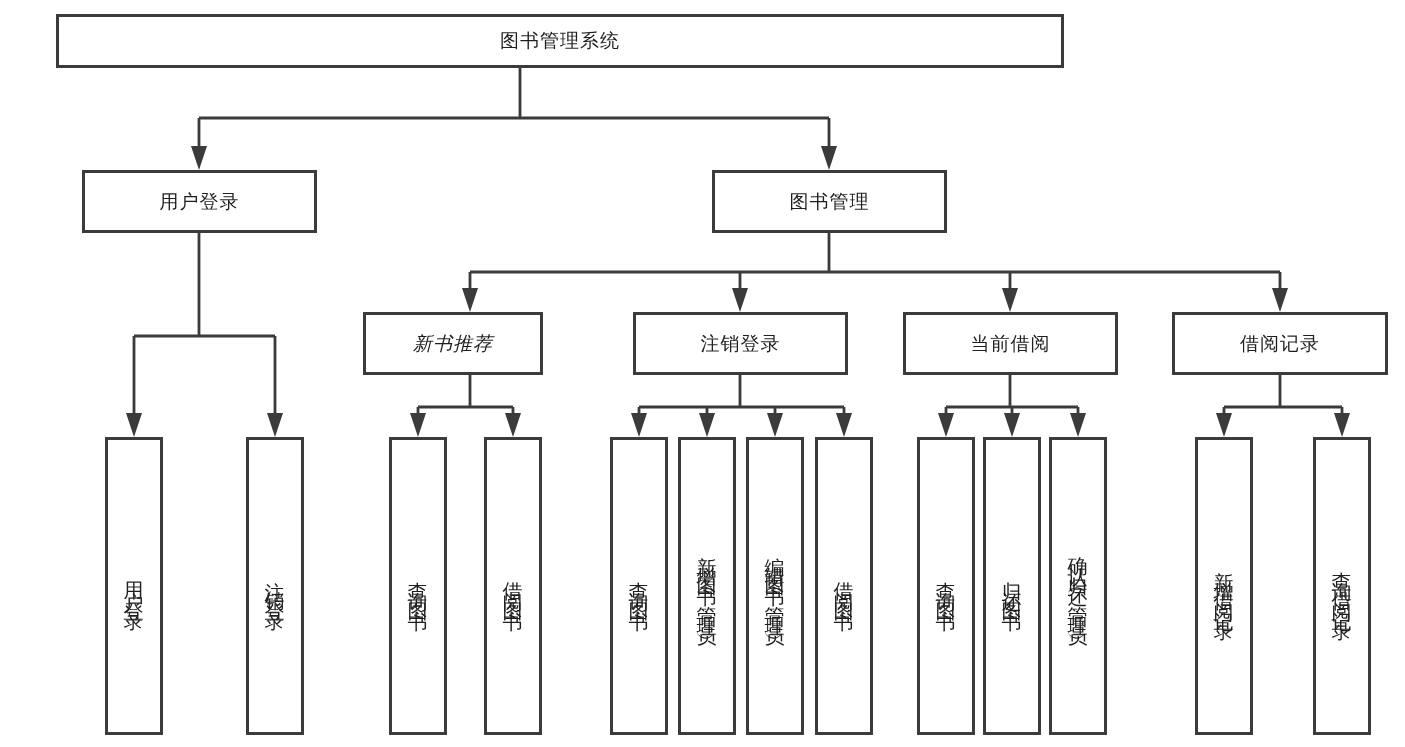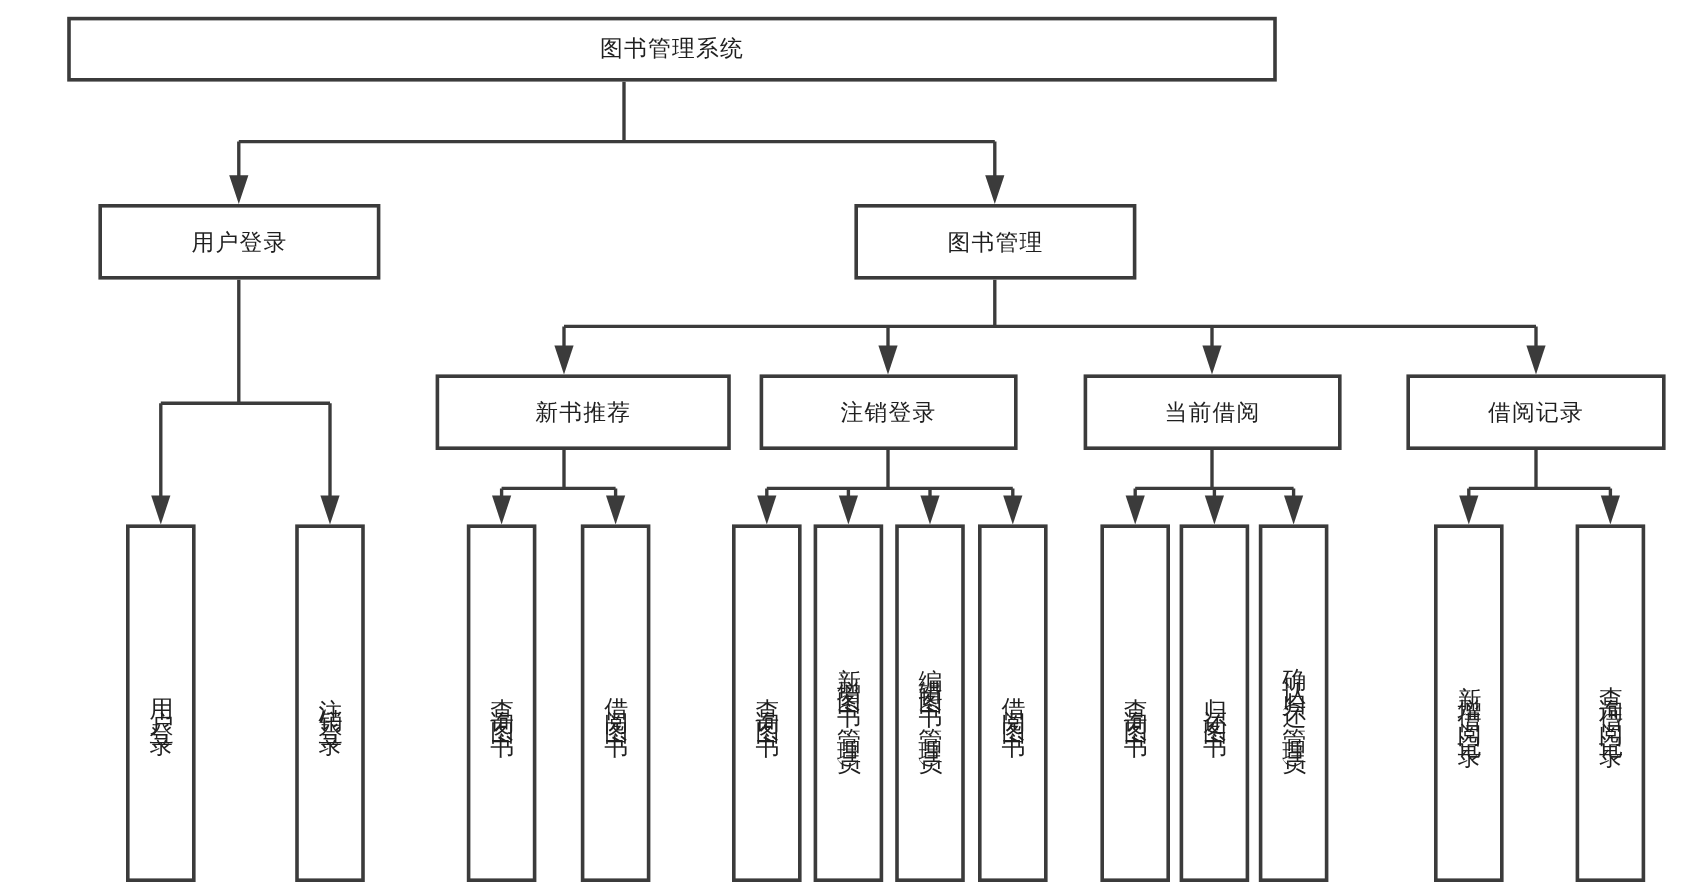--- a/index.html
+++ b/index.html
@@ -23,21 +23,21 @@
   .leaf span{
     writing-mode:vertical-rl;text-orientation:mixed;
     font-size:20px;letter-spacing:10px;line-height:1;
   }
   
   .n-root{left:12px;top:14px;width:1008px;height:54px;margin-left:44px;}
   
   .n-b0{left:82px;top:170px;width:235px;height:63px;}
   .n-b1{left:712px;top:170px;width:235px;height:63px;}
   
-  .n-c0{left:363px;top:312px;width:246px;height:63px;}
+  .n-c0{left:363px;top:312px;width:180px;height:63px;font-style:italic;}
   .n-c1{left:633px;top:312px;width:215px;height:63px;}
   .n-c2{left:903px;top:312px;width:215px;height:63px;}
   .n-c3{left:1172px;top:312px;width:216px;height:63px;}
   
   .lf{top:437px;width:58px;height:298px;}
   .n-l0{left:105px;}  .n-l1{left:246px;}
   .n-l2{left:389px;}  .n-l3{left:484px;}
   .n-l4{left:610px;}  .n-l5{left:678px;}
   .n-l6{left:746px;}  .n-l7{left:815px;}
   .n-l8{left:917px;}  .n-l9{left:983px;}

